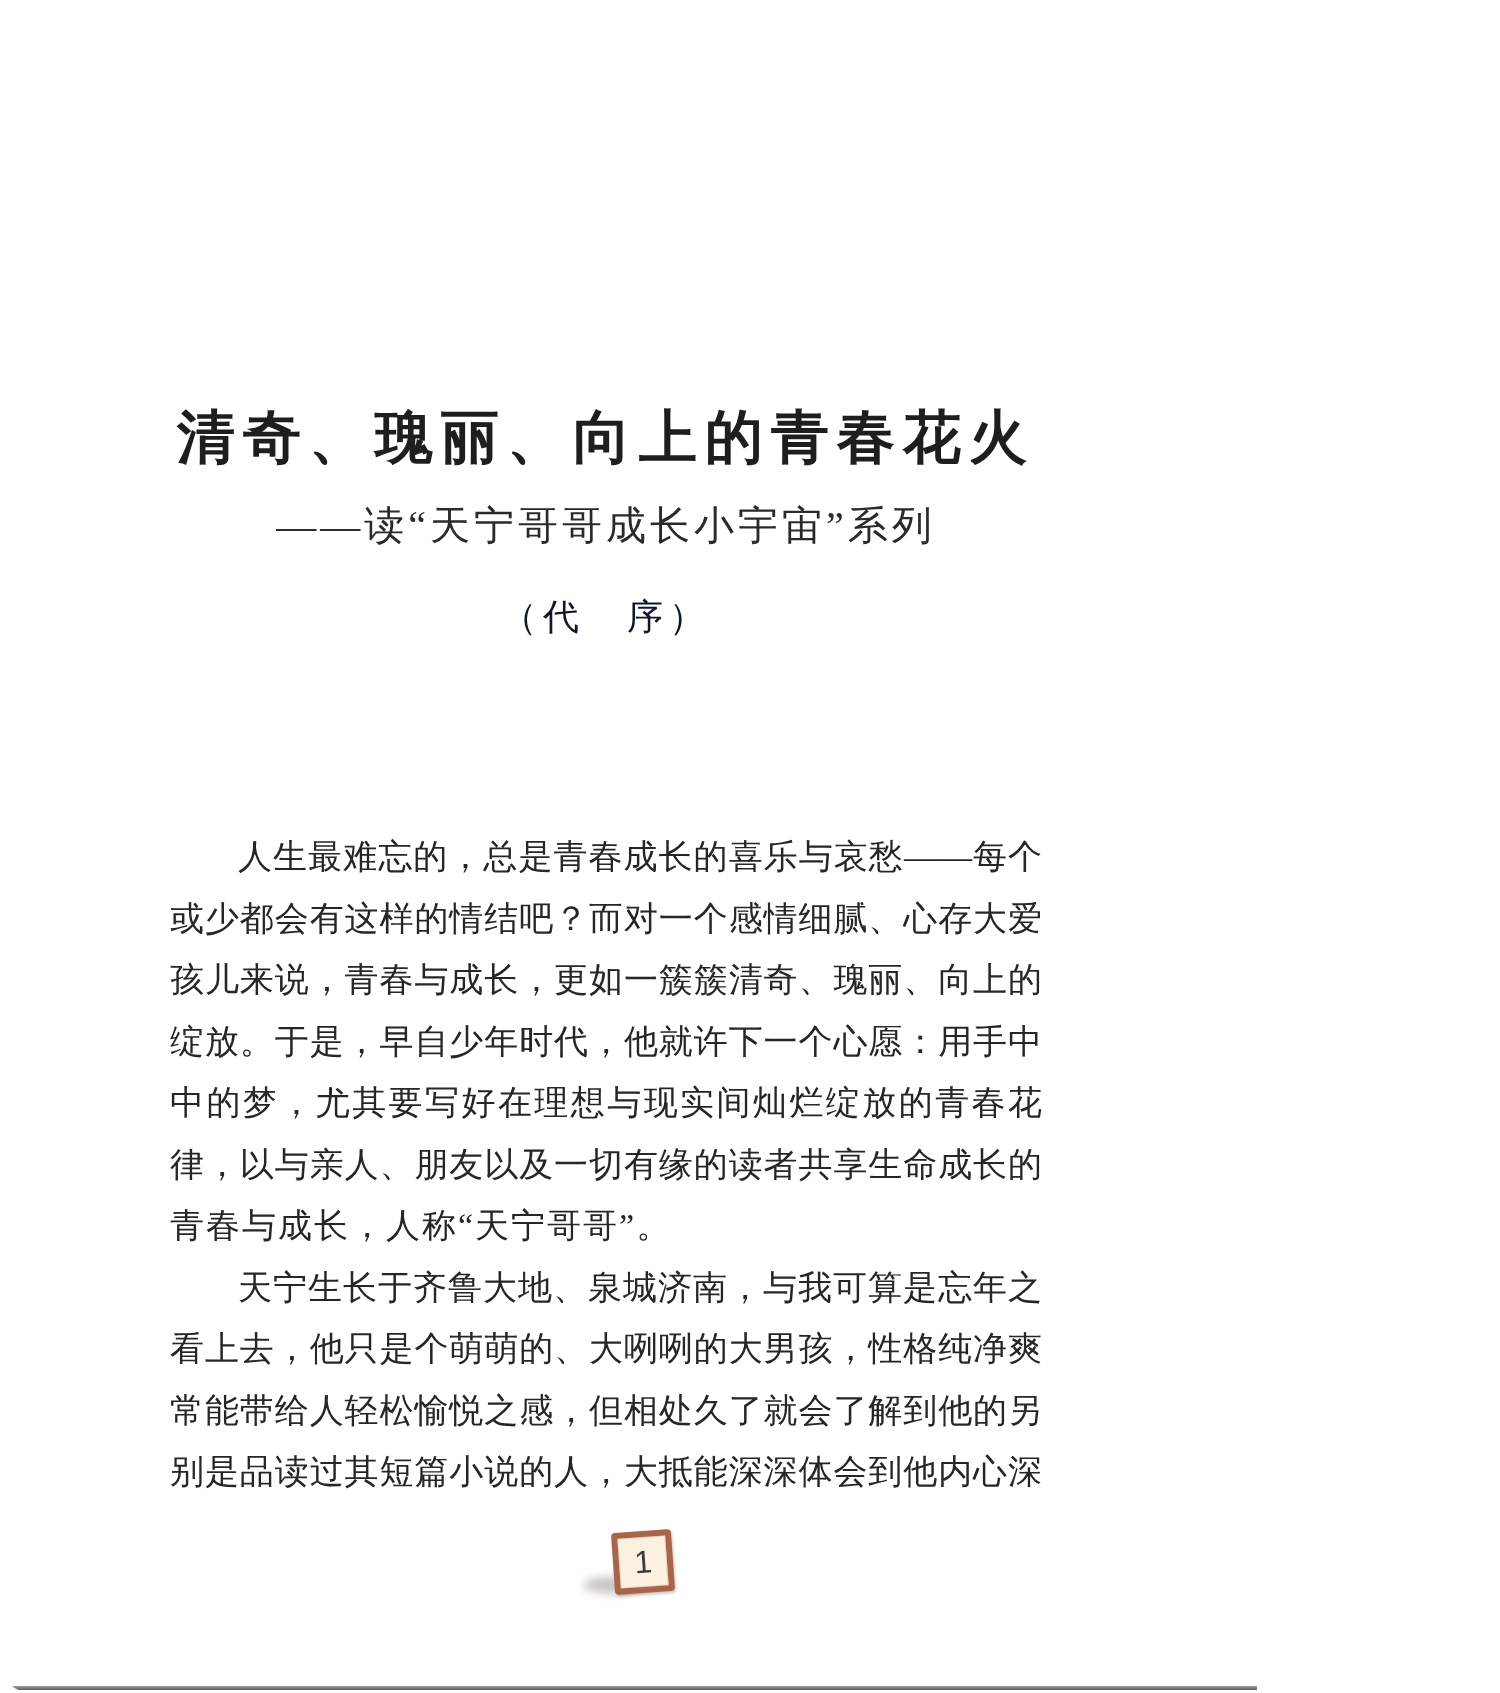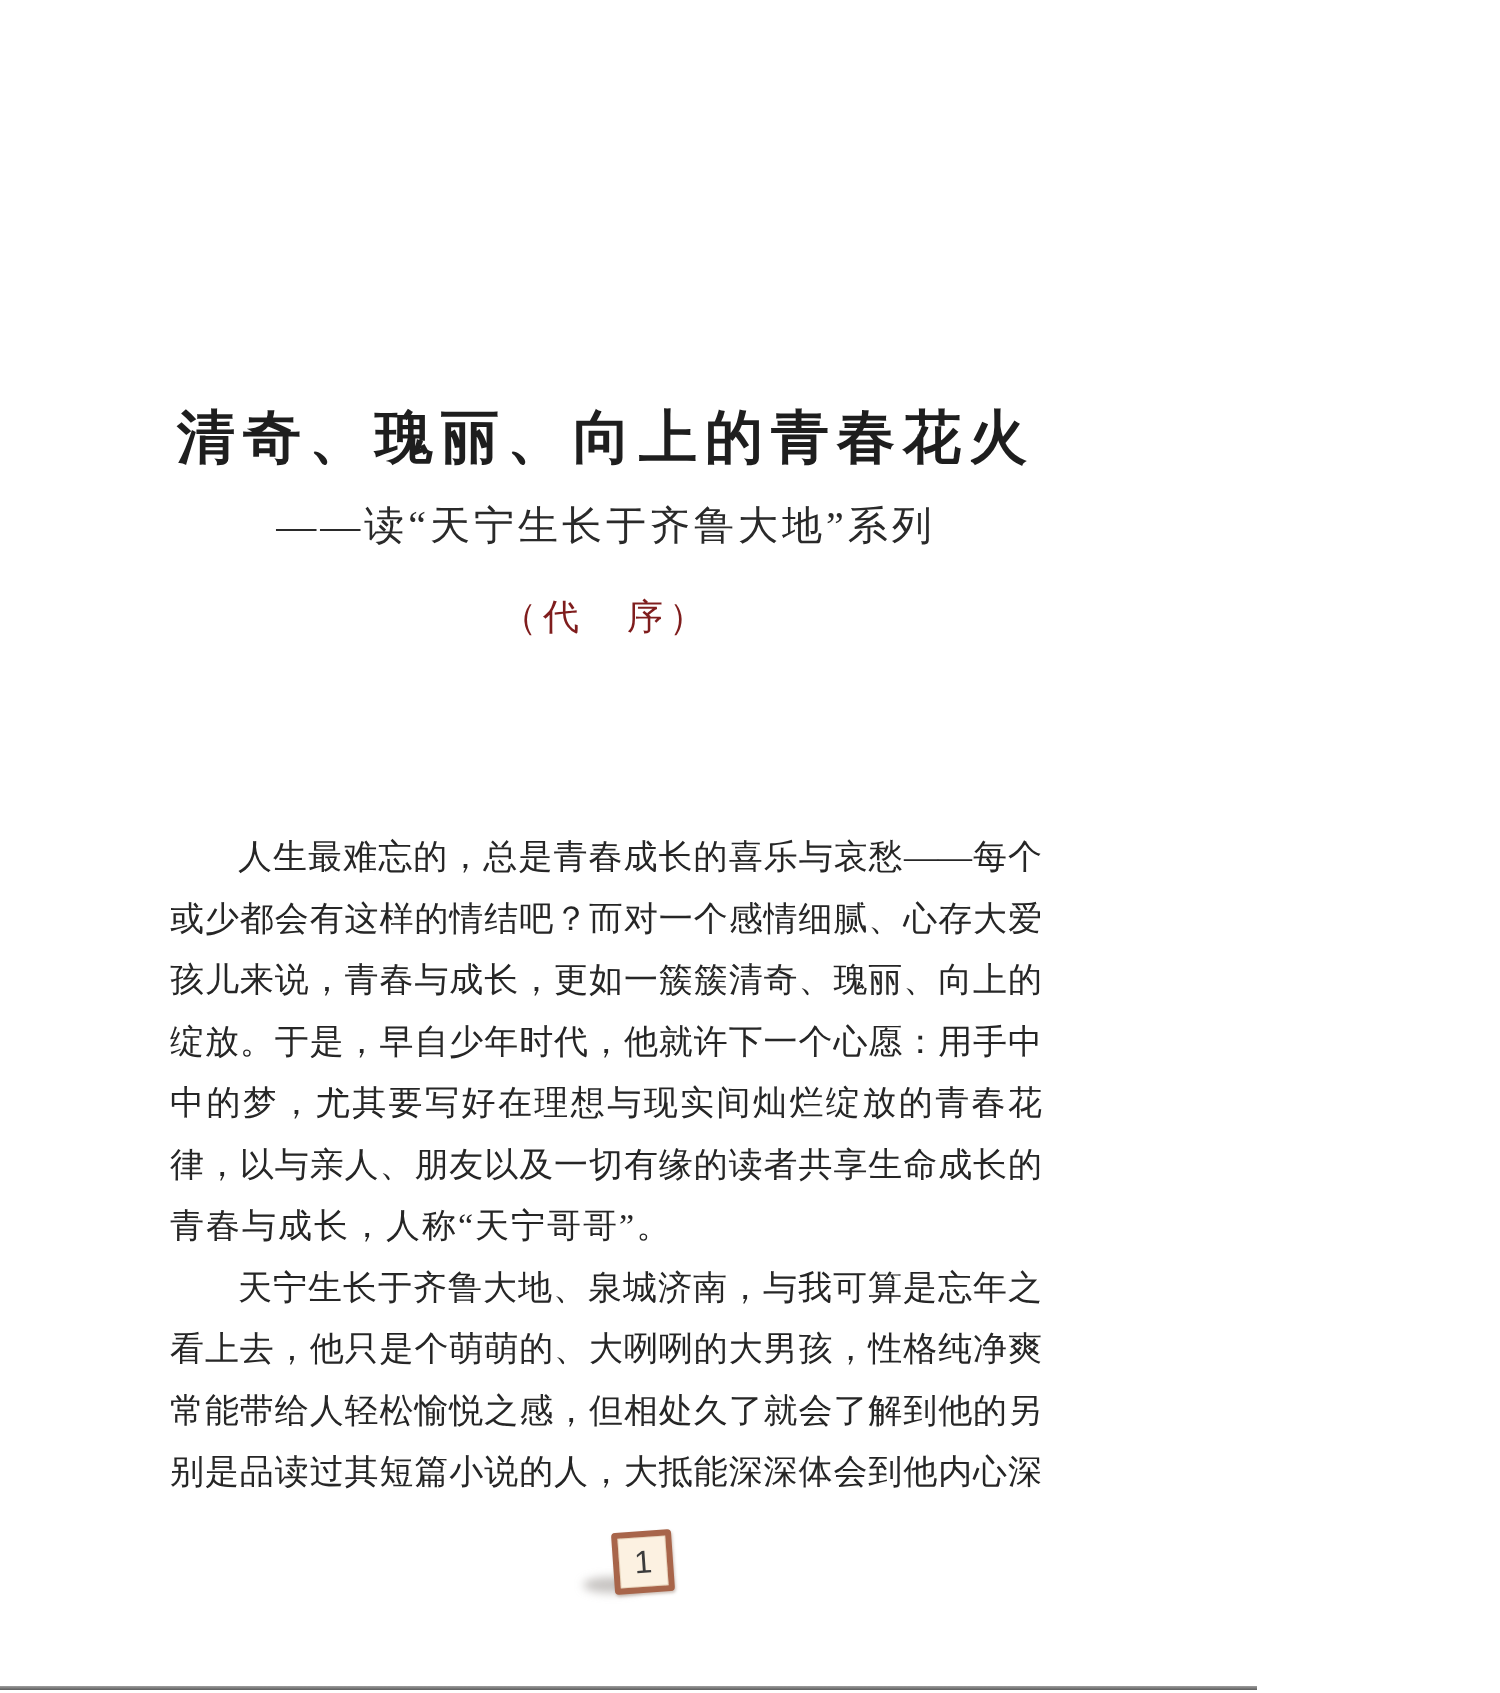--- a/index.html
+++ b/index.html
@@ -8,20 +8,21 @@
     background: #ffffff;
   }
   .page {
     position: relative;
     width: 1500px;
     height: 1693px;
     background: #ffffff;
     overflow: hidden;
     font-family: "Liberation Serif", "DejaVu Serif", serif;
     color: #2b2b2b;
+    border-radius: 32px;
   }
 
   
   .heading-block {
     position: absolute;
     left: 170px;
     top: 398px;
     width: 872px;
     text-align: center;
   }
@@ -40,21 +41,21 @@
     font-weight: 400;
     letter-spacing: 4px;
     color: #2a2a2a;
     line-height: 52px;
     white-space: nowrap;
   }
   .doc-section-label {
     margin: 42px 0 0 0;
     font-size: 36px;
     letter-spacing: 6px;
-    color: #7f1d1d;
+    color: #0f172a;
     line-height: 46px;
   }
 
   
   .body-block {
     position: absolute;
     left: 170px;
     top: 826px;
     width: 872px;
     font-size: 34px;
@@ -122,21 +123,21 @@
     background: linear-gradient(#9d9d9d, #5e5e5e);
   }
 </style>
 </head>
 <body>
 
 <div class="page">
 
   <div class="heading-block">
     <h1 class="doc-title">清奇、瑰丽、向上的青春花火</h1>
-    <div class="doc-subtitle">——读“天宁生长于齐鲁大地”系列</div>
+    <div class="doc-subtitle">——读“天宁哥哥成长小宇宙”系列</div>
     <div class="doc-section-label">（代　序）</div>
   </div>
 
   <div class="body-block">
     <div class="line fill indent">人生最难忘的，总是青春成长的喜乐与哀愁——每个人或多</div>
     <div class="line fill">或少都会有这样的情结吧？而对一个感情细腻、心存大爱的大男</div>
     <div class="line fill">孩儿来说，青春与成长，更如一簇簇清奇、瑰丽、向上的花火次第</div>
     <div class="line fill">绽放。于是，早自少年时代，他就许下一个心愿：用手中的笔写心</div>
     <div class="line fill">中的梦，尤其要写好在理想与现实间灿烂绽放的青春花火、成长旋</div>
     <div class="line fill">律，以与亲人、朋友以及一切有缘的读者共享生命成长的喜悦。他</div>

